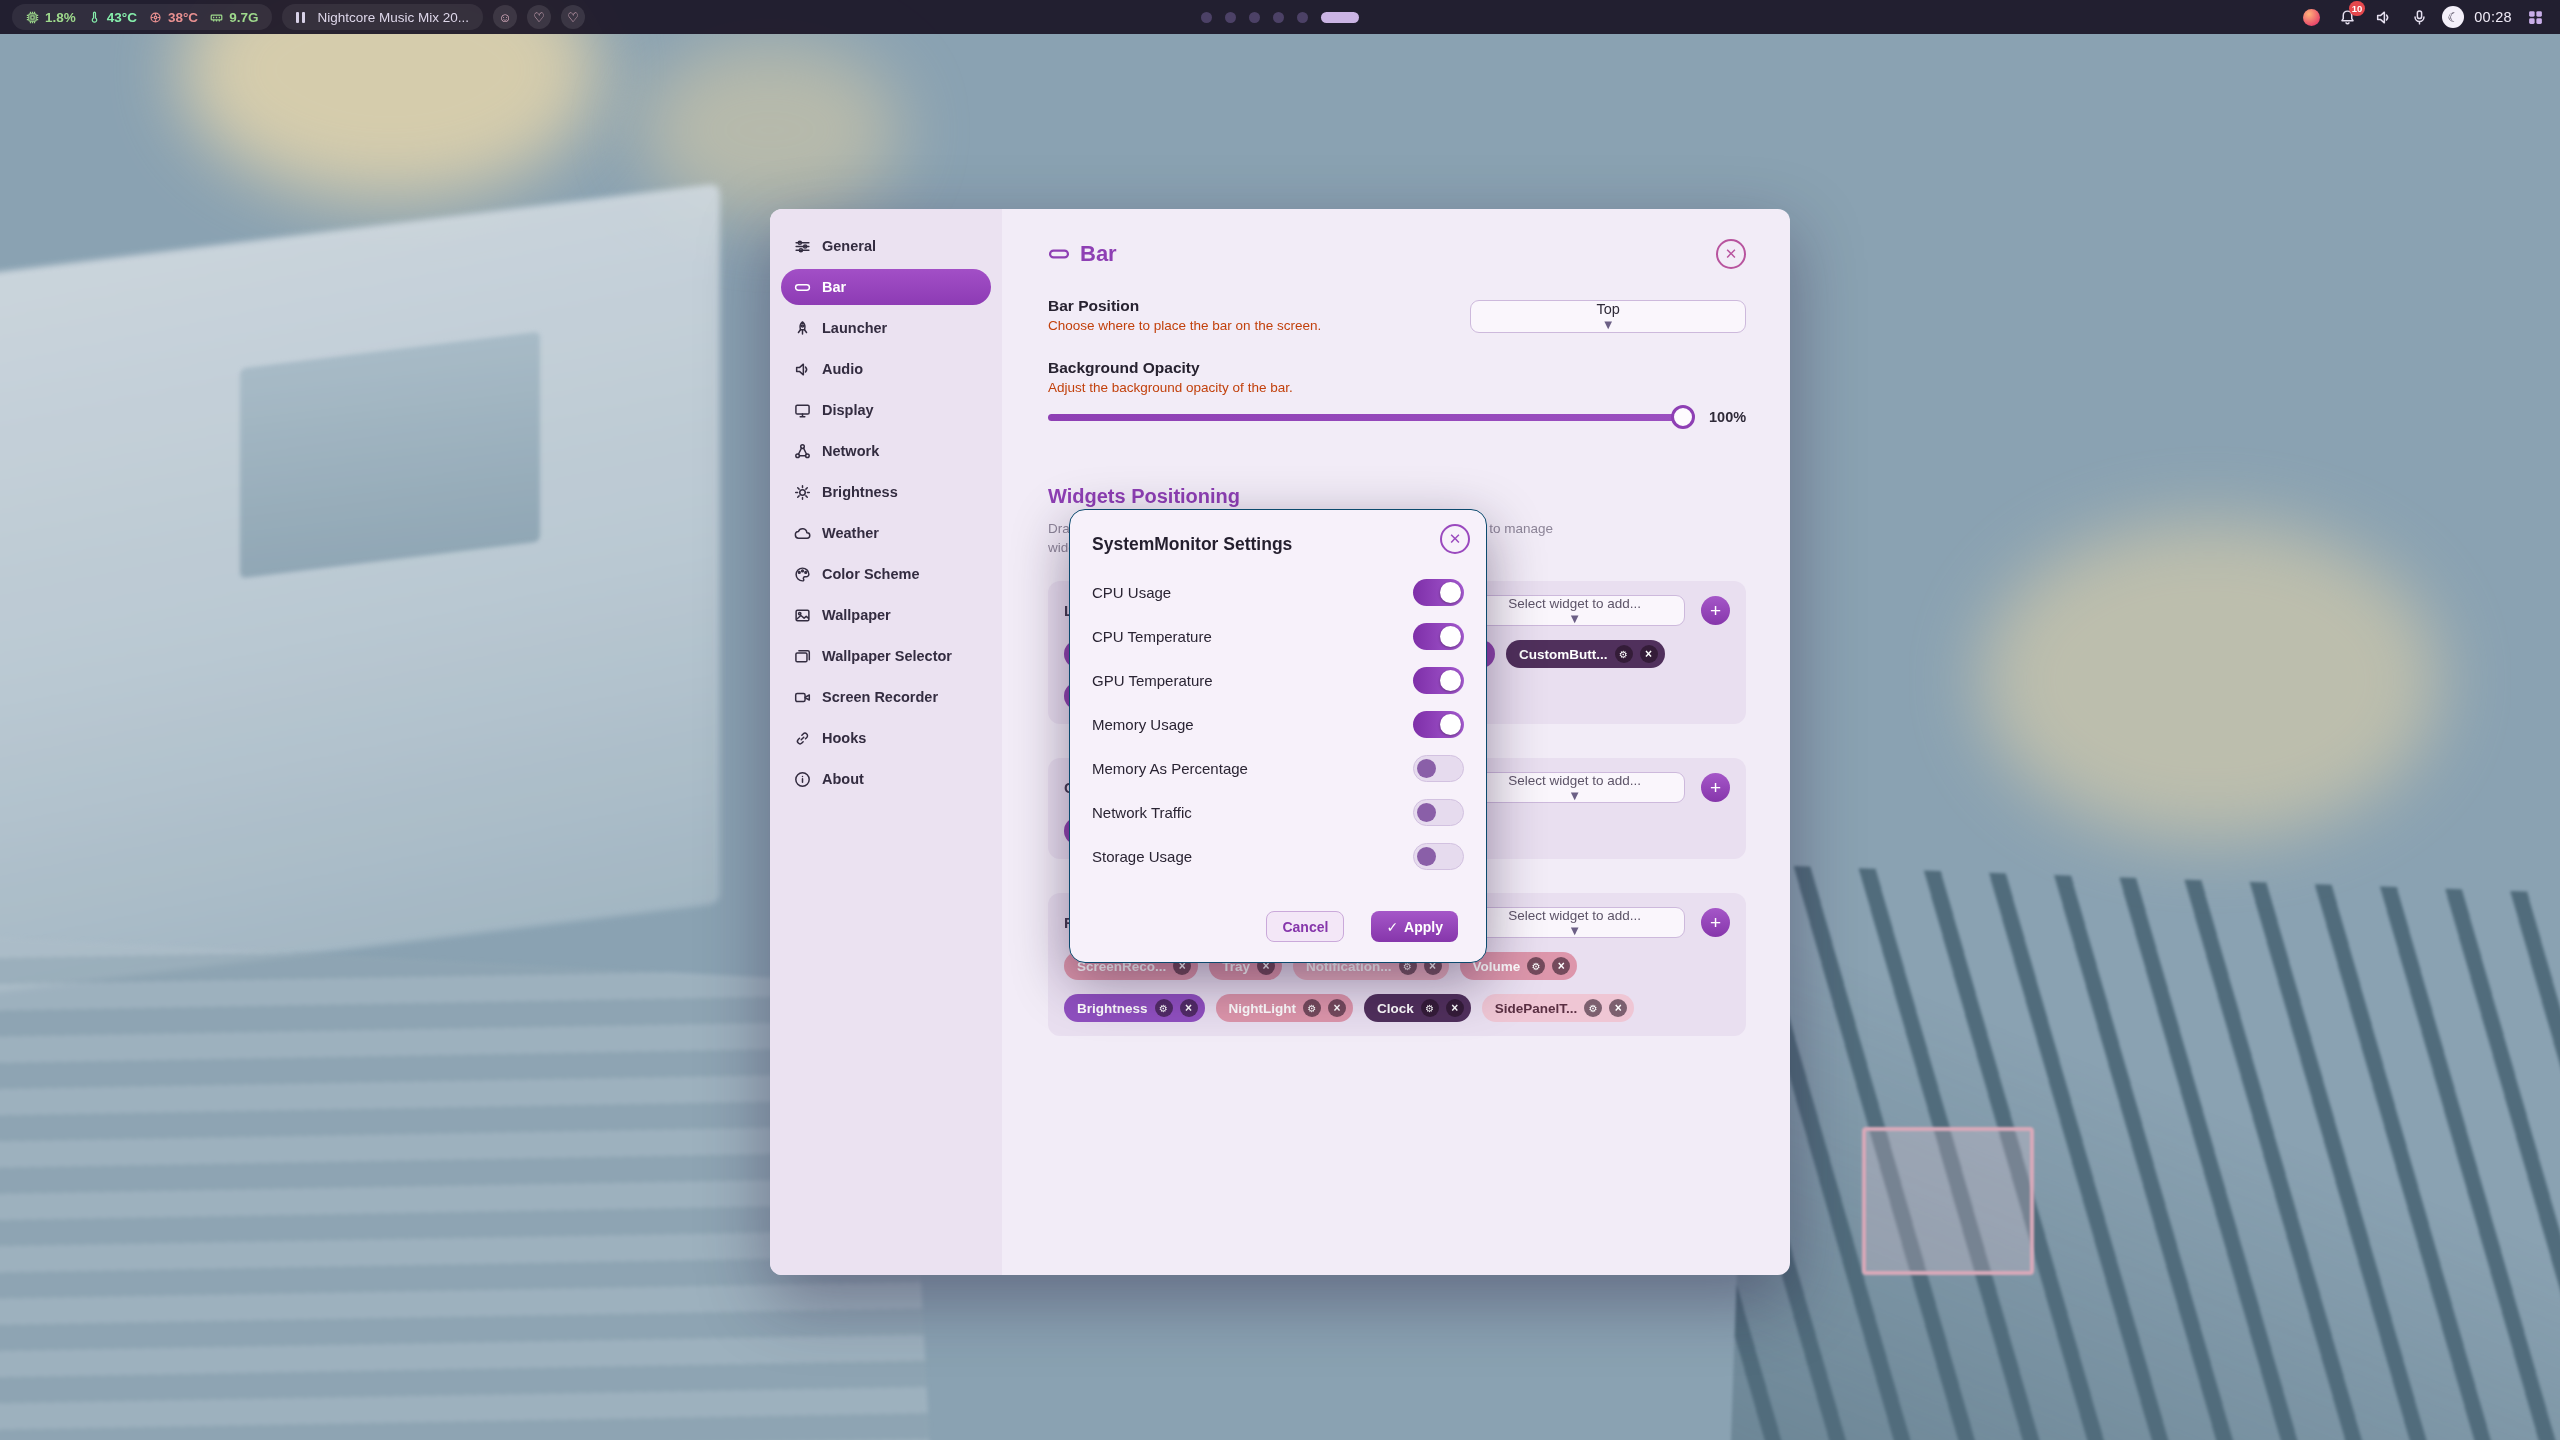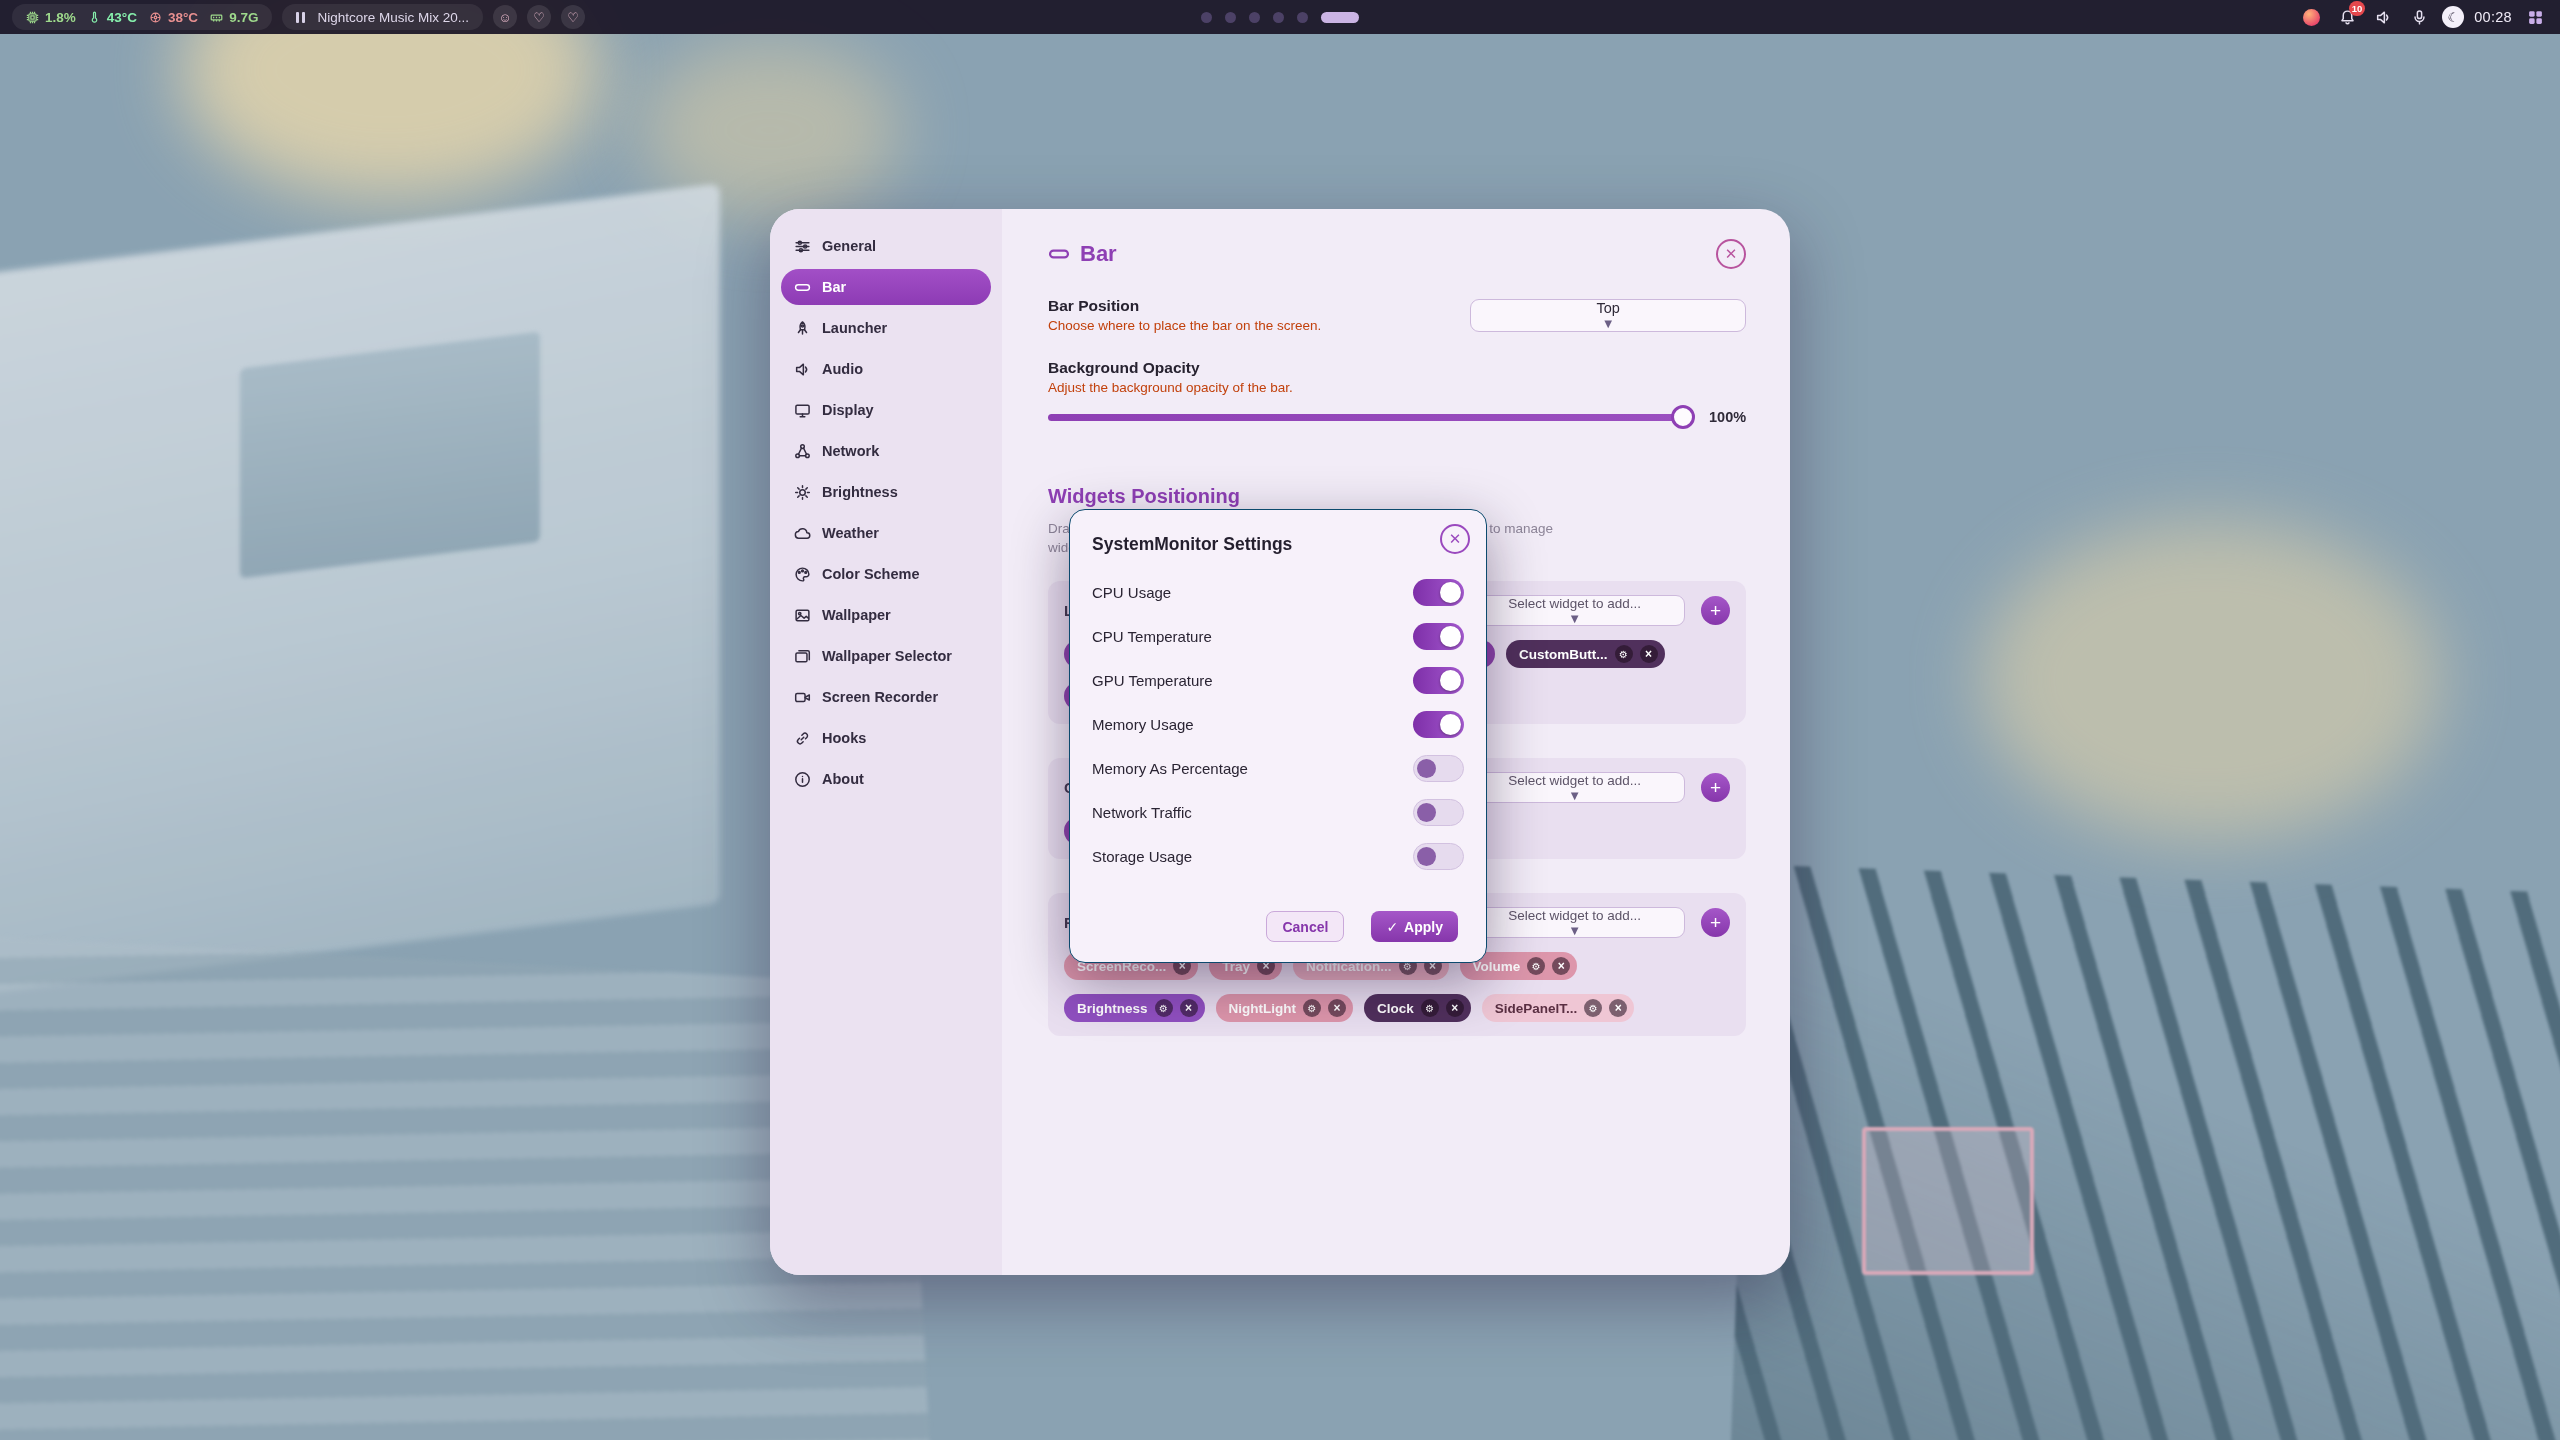--- a/index.html
+++ b/index.html
@@ -73,40 +73,40 @@
   .badge { position:absolute; top:-3px; right:-5px; min-width:15px; height:15px;
     border-radius:8px; background:#e5484d; color:#fff; font-size:9.5px; font-weight:bold;
     display:flex; align-items:center; justify-content:center; padding:0 3px; }
   .moon-btn { width:22px; height:22px; border-radius:50%; background:#f4f0fa; color:#241d33;
     font-size:13px; display:flex; align-items:center; justify-content:center; border:none; cursor:pointer;}
   .clock { font-size:14.5px; color:#efeaf6; font-weight:normal; letter-spacing:.3px; }
   .grid-icon { color:#c9aee8; } .grid-icon svg { fill:currentColor; stroke:none; }
 
   
   .window { position:absolute; left:770px; top:209px; width:1020px; height:1066px; z-index:10;
-    background:#f2ecf7; border-radius:30px; box-shadow:0 24px 70px rgba(35,18,55,.38);
+    background:#f2ecf7; border-radius:12px; box-shadow:0 24px 70px rgba(35,18,55,.38);
     display:flex; overflow:hidden; }
   .sidebar { width:232px; background:#ebe2f1; padding:19px 11px; flex-shrink:0; }
   .side-item { display:flex; align-items:center; gap:11px; height:36px; margin-bottom:5px;
     border-radius:18px; padding:0 13px; color:#332c40; font-size:14.5px; font-weight:bold;
     cursor:pointer; }
   .side-item svg { width:17px; height:17px; stroke:currentColor; fill:none; stroke-width:1.4;
     stroke-linecap:round; stroke-linejoin:round; flex-shrink:0; }
   .side-item.sel { background:linear-gradient(180deg,#a24fc6,#8d3bb4); color:#fff; }
 
   .content { flex:1; padding:20px 48px 0 46px; position:relative; }
   .content-header { display:flex; align-items:center; justify-content:space-between; height:50px; }
   .page-title { display:flex; align-items:center; gap:10px; color:var(--accent,#8e3fb4);
     font-size:22px; font-weight:bold; }
   .page-title svg { width:22px; height:22px; stroke:currentColor; fill:none; stroke-width:1.6; }
   .circle-close { width:30px; height:30px; border-radius:50%; border:2px solid #b8549e;
     color:#b8549e; background:transparent; font-size:15px; display:flex; align-items:center;
     justify-content:center; cursor:pointer; }
 
-  .setting-row { display:flex; align-items:center; justify-content:space-between; margin-top:18px;gap:48px; }
+  .setting-row { display:flex; align-items:flex-end; justify-content:space-between; margin-top:18px;gap:48px; }
   .setting-label { font-size:15.5px; font-weight:bold; color:#272230; }
   .setting-desc { font-size:13.5px; color:#c2410c; margin-top:3px; }
   .dropdown { width:276px; height:33px; background:#faf6fc; border:1px solid #cdb9dc;
     border-radius:9px; display:flex; align-items:center; justify-content:space-between;
     padding:0 12px; font-size:14.5px; color:#2f2a38; cursor:pointer;flex-direction:column; }
   .dropdown .chev { color:#6b5f85; font-size:13px; }
 
   .opacity-block { margin-top:26px; }
   .slider-row { display:flex; align-items:center; gap:16px; margin-top:14px; }
   .slider-track { position:relative; width:645px; height:7px; border-radius:4px;

